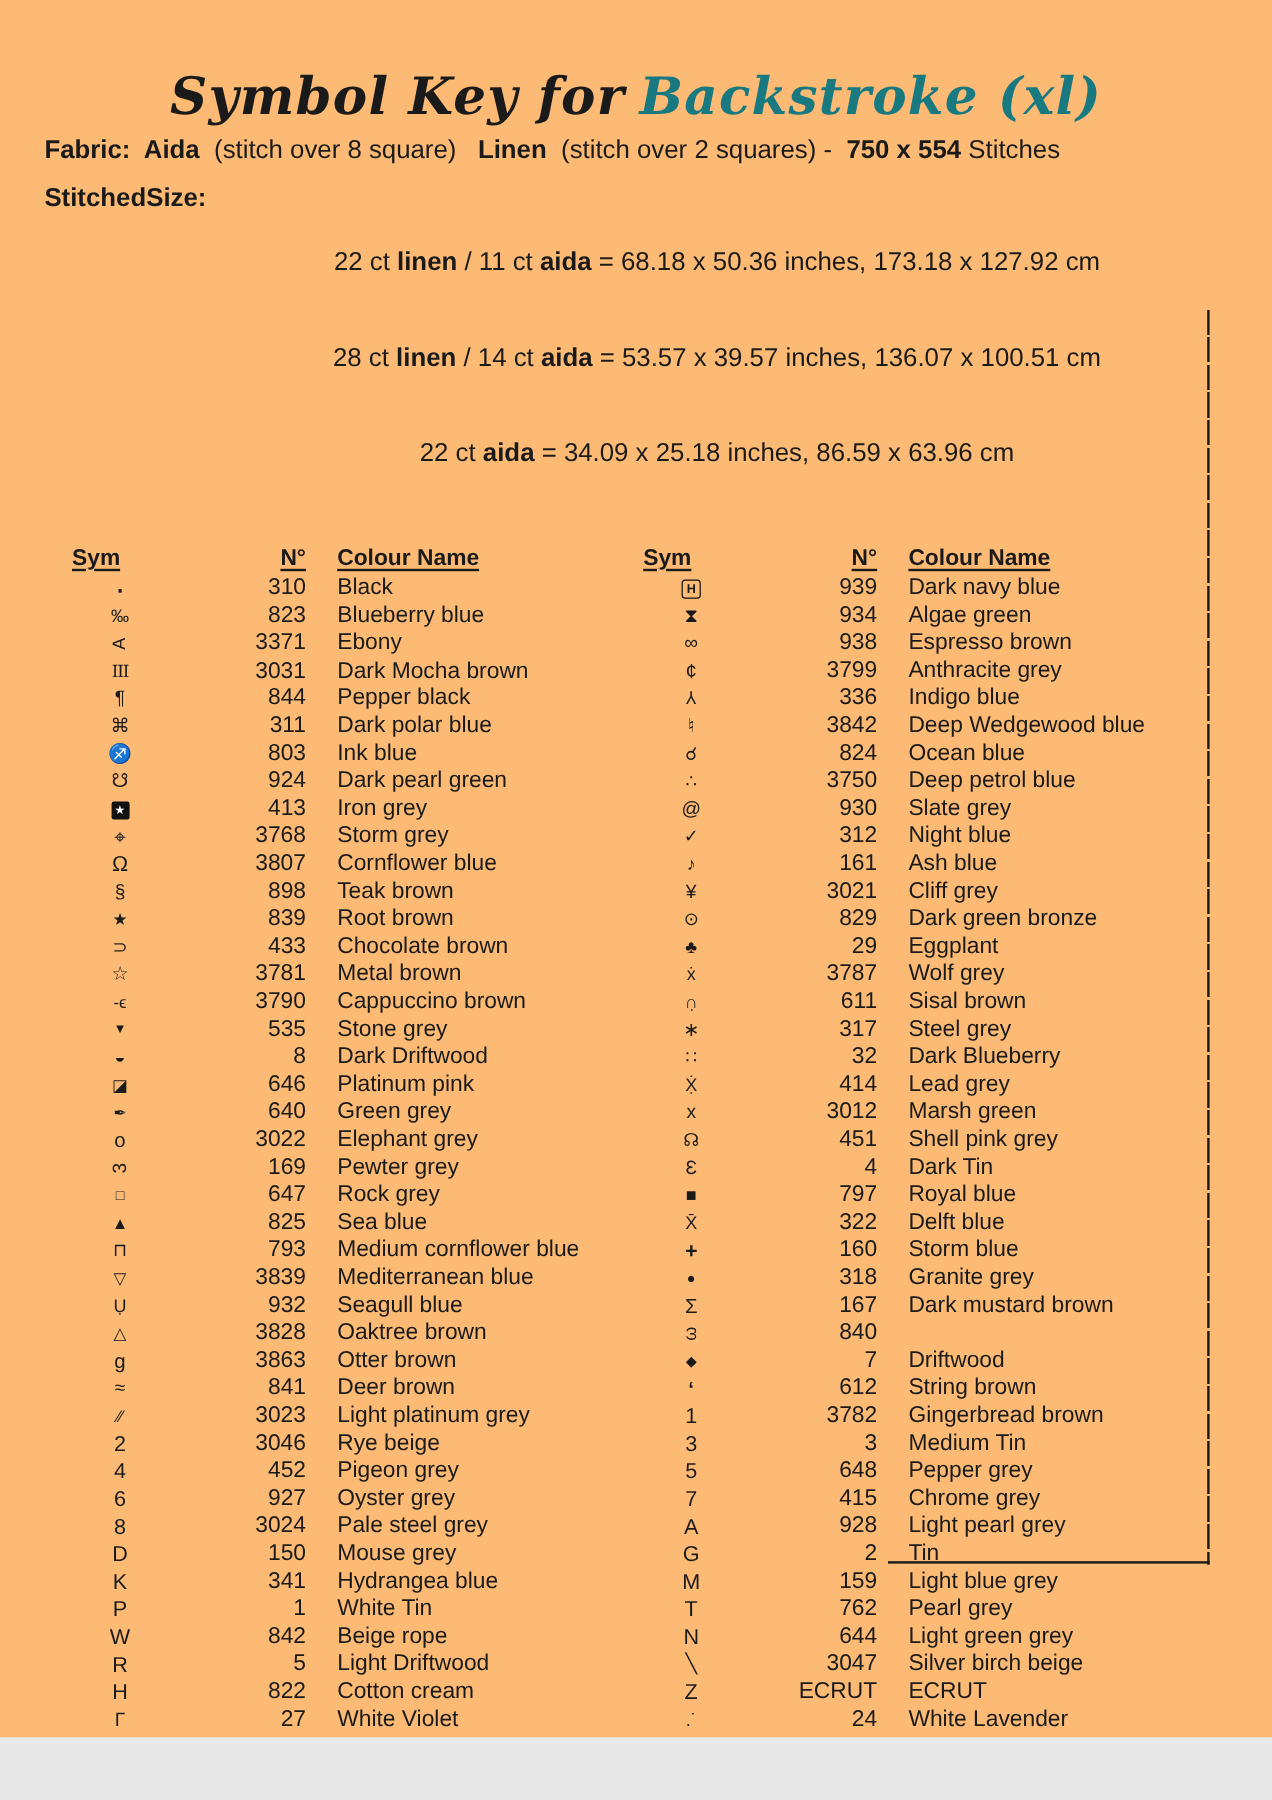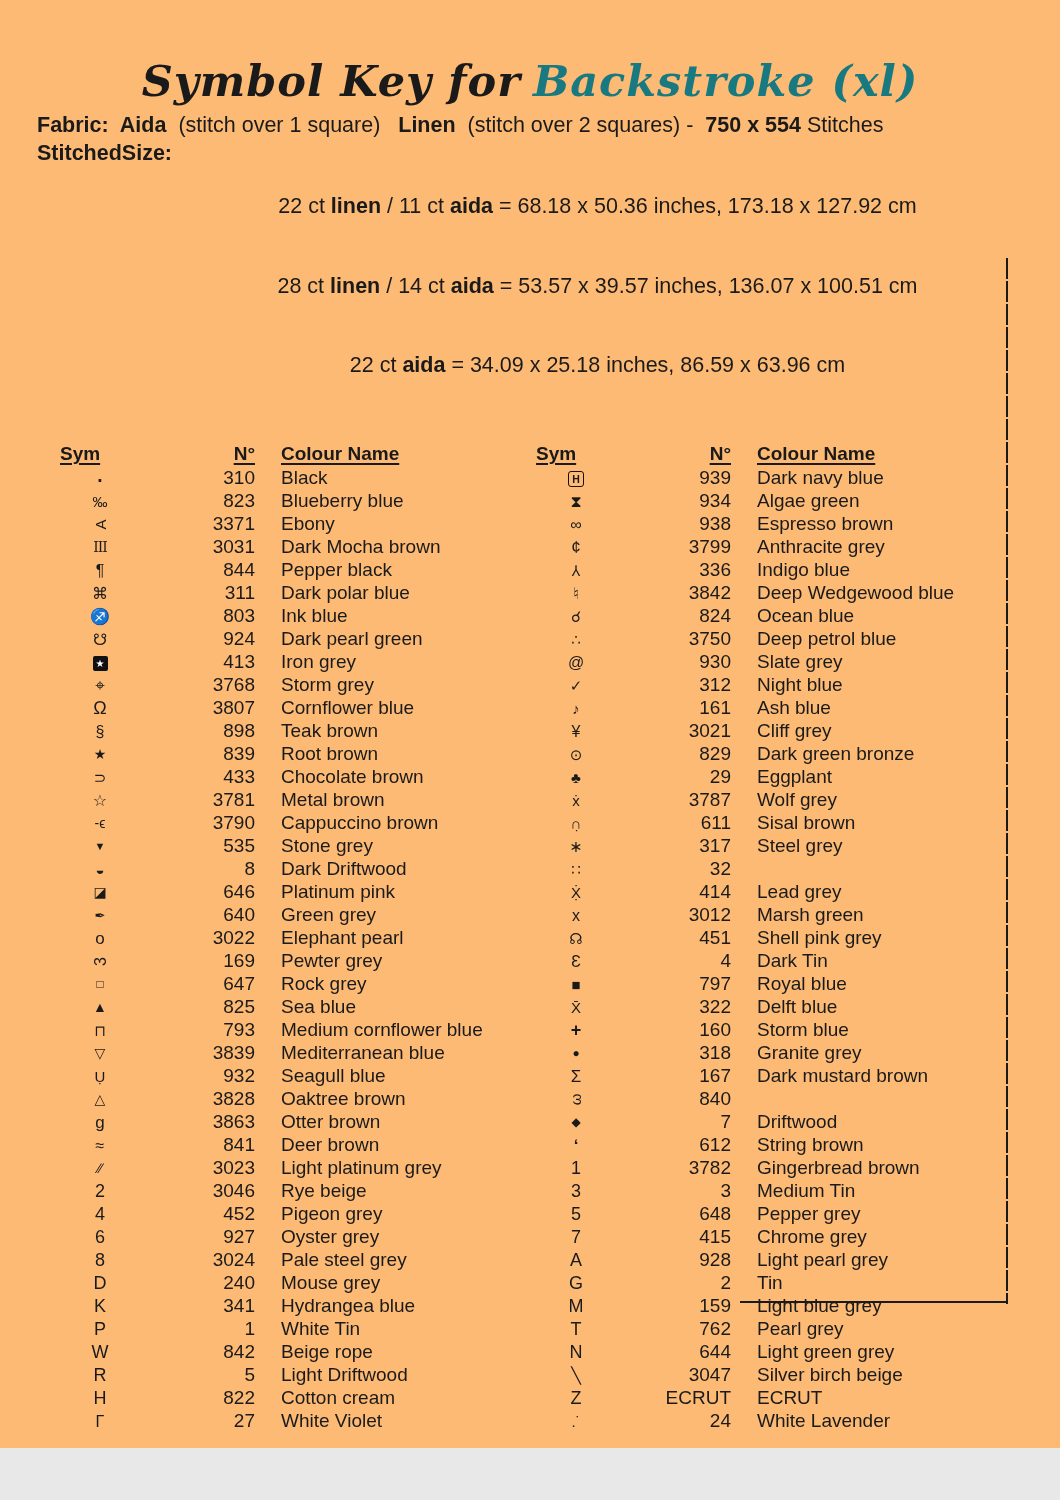--- a/index.html
+++ b/index.html
@@ -3,21 +3,21 @@
 <meta charset="utf-8">
 <style>
   html,body{margin:0;padding:0;background:#e8e8e8;}
   .page{position:relative;width:1060px;height:1448px;background:#fdba74;margin:0 auto;
         font-family:"Liberation Sans",sans-serif;color:#1a1a1a;overflow:hidden;}
   .title{margin:0;padding-top:58px;text-align:center;
          font-family:"DejaVu Serif",serif;font-style:italic;font-weight:700;
          font-size:43px;letter-spacing:1px;line-height:1.1;}
   .title .title-accent{margin-left:12px;}
   .fabric-line{margin-top:7px;padding-left:37px;font-size:21.5px;line-height:26px;white-space:pre-wrap;}
-  .stitched{display:flex;padding-left:37px;margin-top:2px;}
+  .stitched{display:flex;padding-left:37px;margin-top:14px;}
   .stitched .label{font-weight:bold;font-size:21.5px;width:168px;flex:none;line-height:26.5px;}
   .size-lines{flex:1;text-align:center;font-size:21.5px;line-height:26.5px;
               white-space:pre-wrap;padding-right:70px;}
   .key-table{display:flex;margin-top:10px;}
   .half{width:530px;box-sizing:border-box;}
   .half.left{padding-left:60px;}
   .half.right{padding-left:6px;}
   .thead,.row{display:grid;grid-template-columns:80px 115px auto;align-items:center;}
   .thead{height:25px;font-weight:bold;font-size:19px;}
   .thead .h{text-decoration:underline;text-decoration-thickness:2px;text-underline-offset:3px;}
@@ -41,21 +41,21 @@
           background:repeating-linear-gradient(180deg,#1a1a1a 0 21px,rgba(0,0,0,0) 21px 23px);}
   .h-line{position:absolute;left:740px;top:1301px;width:268px;height:2px;background:#1a1a1a;}
 </style>
 </head>
 <body>
 
 <div class="page">
 
   <div class="title"><span>Symbol Key for</span><span class="title-accent" style="color: rgb(24, 122, 128);">Backstroke (xl)</span></div>
 
-  <div class="fabric-line"><span style="font-weight: bold;">Fabric:  </span><span style="font-weight: bold;">Aida</span><span>  (stitch over 1 square)   </span><span style="font-weight: bold;">Linen</span><span>  (stitch over 2 squares) -  </span><span style="font-weight: bold;">750 x 554</span><span> Stitches</span></div>
+  <div class="fabric-line"><span style="font-weight: bold;">Fabric:  </span><span style="font-weight: bold;">Aida</span><span>  (stitch over 8 square)   </span><span style="font-weight: bold;">Linen</span><span>  (stitch over 2 squares) -  </span><span style="font-weight: bold;">750 x 554</span><span> Stitches</span></div>
 
   <div class="stitched">
     <div class="label">StitchedSize:</div>
     <div class="size-lines">
       <div><span>22 ct </span><span style="font-weight: bold;">linen</span><span> / 11 ct </span><span style="font-weight: bold;">aida</span><span> = 68.18 x 50.36 inches, 173.18 x 127.92 cm</span></div>
       <div><span>28 ct </span><span style="font-weight: bold;">linen</span><span> / 14 ct </span><span style="font-weight: bold;">aida</span><span> = 53.57 x 39.57 inches, 136.07 x 100.51 cm</span></div>
       <div><span>22 ct </span><span style="font-weight: bold;">aida</span><span> = 34.09 x 25.18 inches, 86.59 x 63.96 cm</span></div>
     </div>
   </div>
 
@@ -163,21 +163,21 @@
             <span class="name">Platinum pink</span>
           </div>
           <div class="row">
             <span class="sym" style="font-size: 13px;"><span>✒</span></span>
             <span class="no">640</span>
             <span class="name">Green grey</span>
           </div>
           <div class="row">
             <span class="sym" style="font-size: 17px;"><span>o</span></span>
             <span class="no">3022</span>
-            <span class="name">Elephant pearl</span>
+            <span class="name">Elephant grey</span>
           </div>
           <div class="row">
             <span class="sym" style="font-size: 16px;"><span class="rot" style="transform: rotate(-90deg);">3</span></span>
             <span class="no">169</span>
             <span class="name">Pewter grey</span>
           </div>
           <div class="row">
             <span class="sym" style="font-size: 12px;"><span>□</span></span>
             <span class="no">647</span>
             <span class="name">Rock grey</span>
@@ -237,21 +237,21 @@
             <span class="no">927</span>
             <span class="name">Oyster grey</span>
           </div>
           <div class="row">
             <span class="sym"><span>8</span></span>
             <span class="no">3024</span>
             <span class="name">Pale steel grey</span>
           </div>
           <div class="row">
             <span class="sym"><span>D</span></span>
-            <span class="no">240</span>
+            <span class="no">150</span>
             <span class="name">Mouse grey</span>
           </div>
           <div class="row">
             <span class="sym"><span>K</span></span>
             <span class="no">341</span>
             <span class="name">Hydrangea blue</span>
           </div>
           <div class="row">
             <span class="sym"><span>P</span></span>
             <span class="no">1</span>
@@ -367,20 +367,21 @@
             <span class="name">Sisal brown</span>
           </div>
           <div class="row">
             <span class="sym" style="font-size: 16px;"><span>∗</span></span>
             <span class="no">317</span>
             <span class="name">Steel grey</span>
           </div>
           <div class="row">
             <span class="sym" style="font-size: 15px;"><span>∷</span></span>
             <span class="no">32</span>
+            <span class="name">Dark Blueberry</span>
           </div>
           <div class="row">
             <span class="sym" style="font-size: 15px;"><span>Ẋ̣</span></span>
             <span class="no">414</span>
             <span class="name">Lead grey</span>
           </div>
           <div class="row">
             <span class="sym" style="font-size: 16px;"><span>x</span></span>
             <span class="no">3012</span>
             <span class="name">Marsh green</span>

